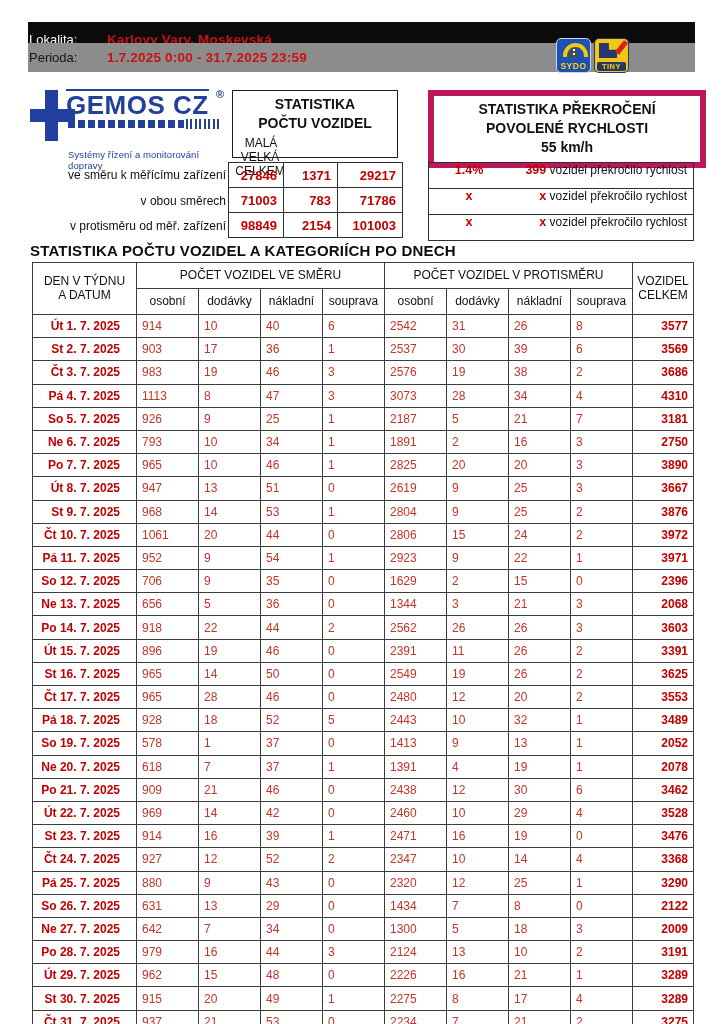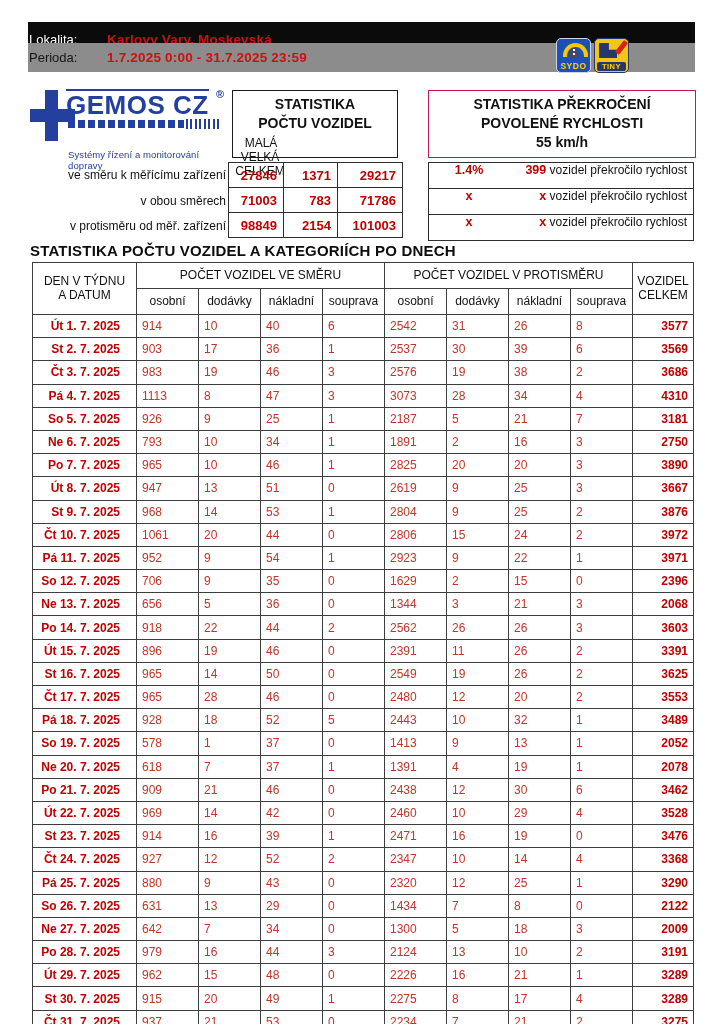--- a/index.html
+++ b/index.html
@@ -49,21 +49,21 @@
   
   .count-box { position:absolute; left:232px; top:90px; width:164px; height:66px;
                border:1px solid #1c1c1c; text-align:center; color:#111; }
   .count-box .t { font-weight:bold; font-size:14px; line-height:1.35; }
   .count-box .t:first-child { margin-top:4px; }
   .count-cols { display:flex; margin-top:3px; font-size:12px;flex-direction:column; }
   .count-cols span { display:block; }
   .count-cols .c1 { width:56px; } .count-cols .c2 { width:54px; } .count-cols .c3 { width:54px; }
 
   .speed-box { position:absolute; left:428px; top:90px; width:266px; height:66px;
-               border:1px solid #be185d; text-align:center; color:#111; }
+               border:6px solid #be185d; text-align:center; color:#111; }
   .speed-box .t { font-weight:bold; font-size:14px; line-height:1.35; }
   .speed-box .t:first-child { margin-top:4px; }
 
   
   .sum-labels { position:absolute; left:30px; top:163px; width:196px; text-align:right;
                 font-size:12px; color:#111; }
   .sum-labels div { height:25.7px; line-height:25.7px; }
 
   table.sum-grid { position:absolute; left:228px; top:162px; border-collapse:collapse; }
   table.sum-grid td { border:1px solid #2e2e2e; height:24px; font-size:13px; font-weight:bold;

